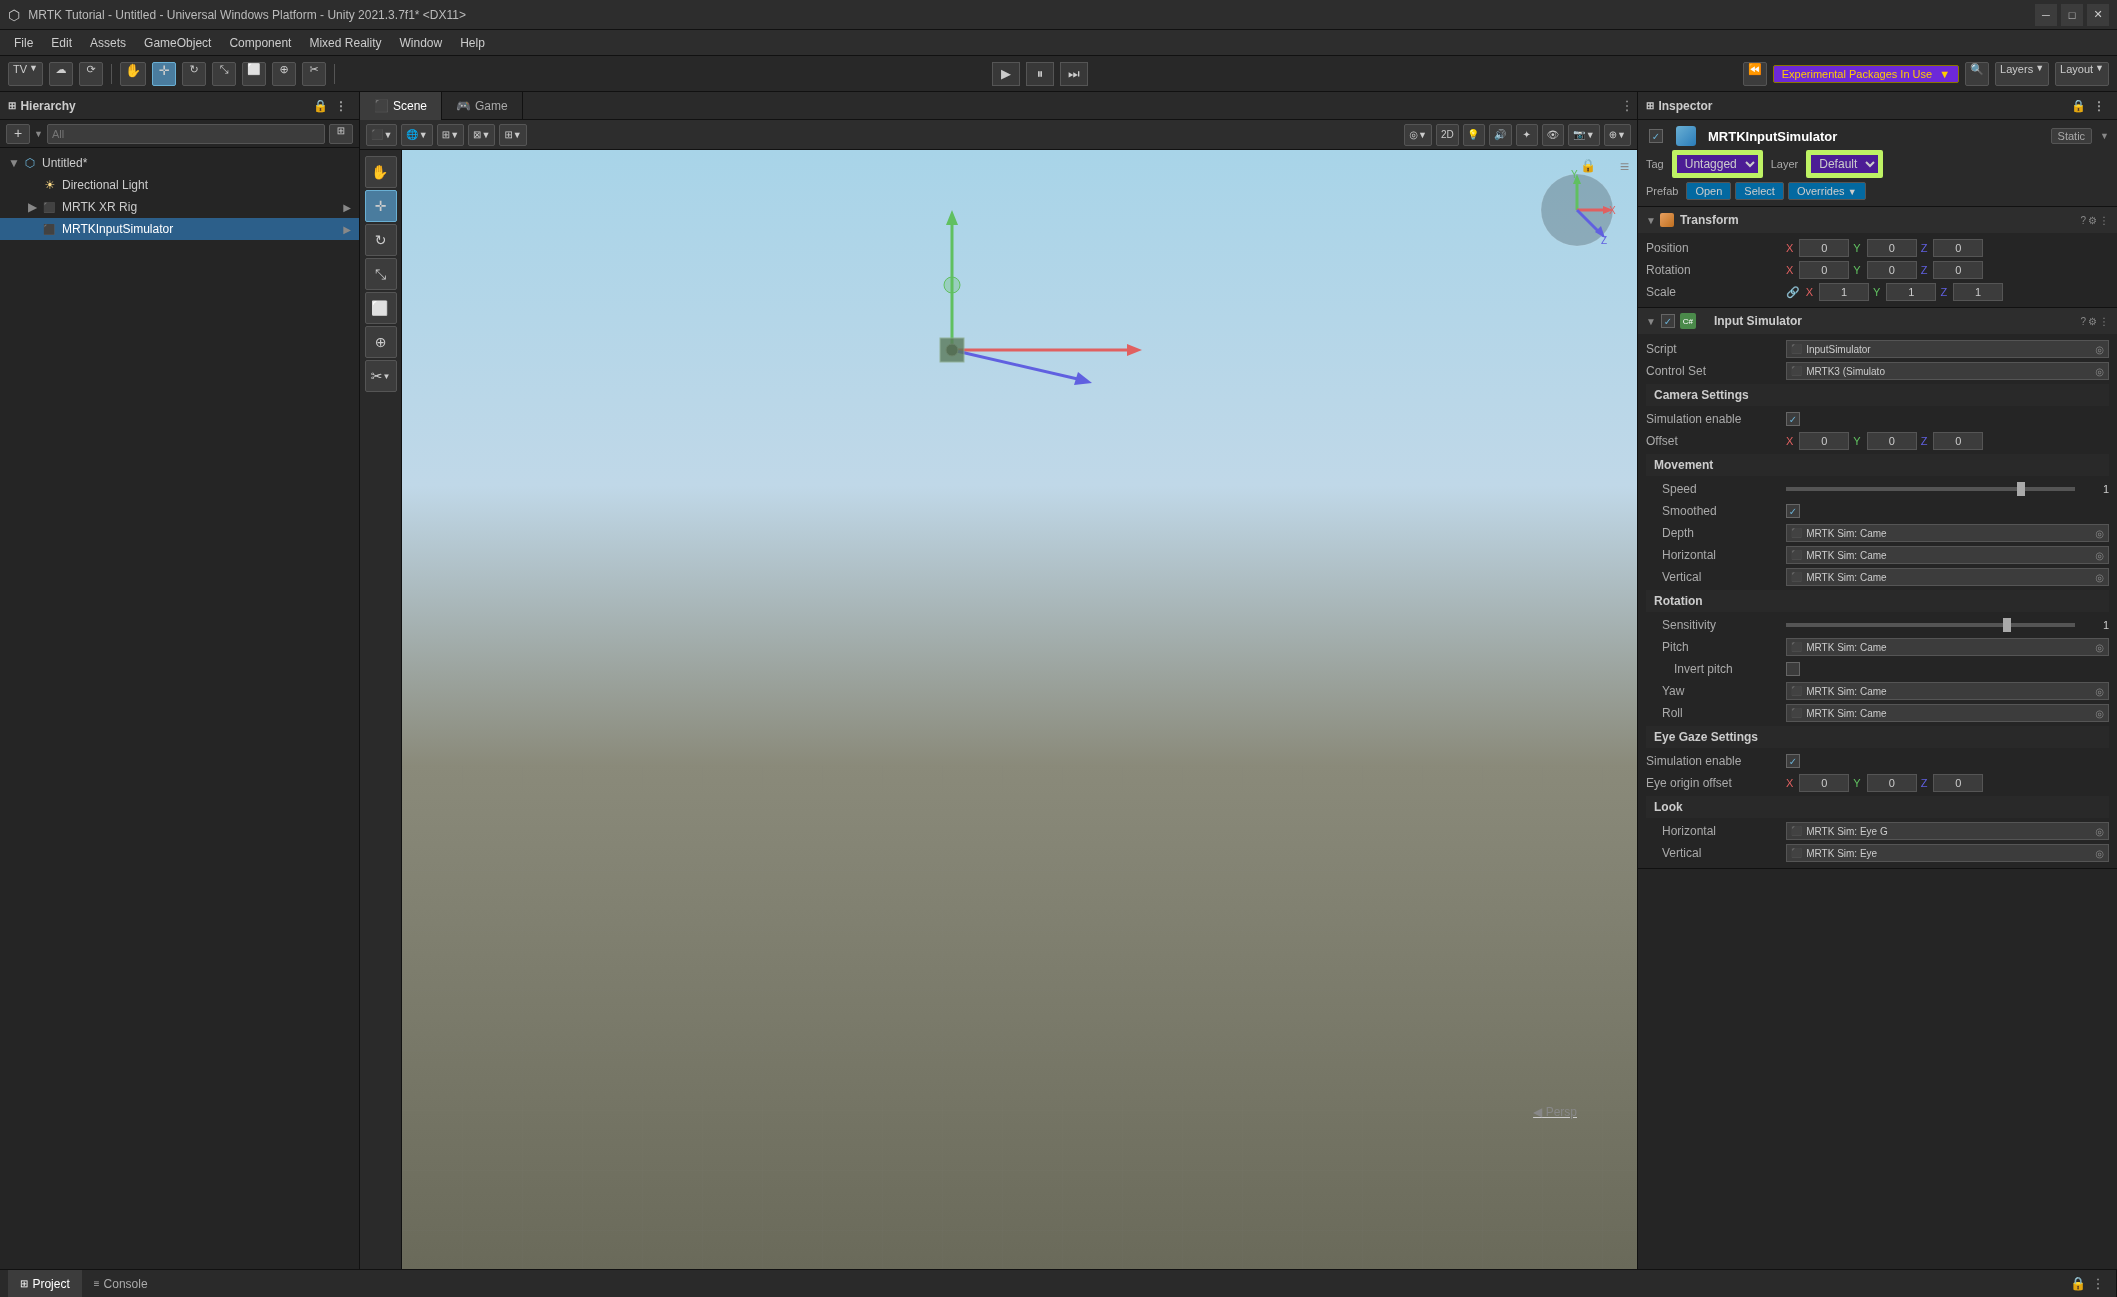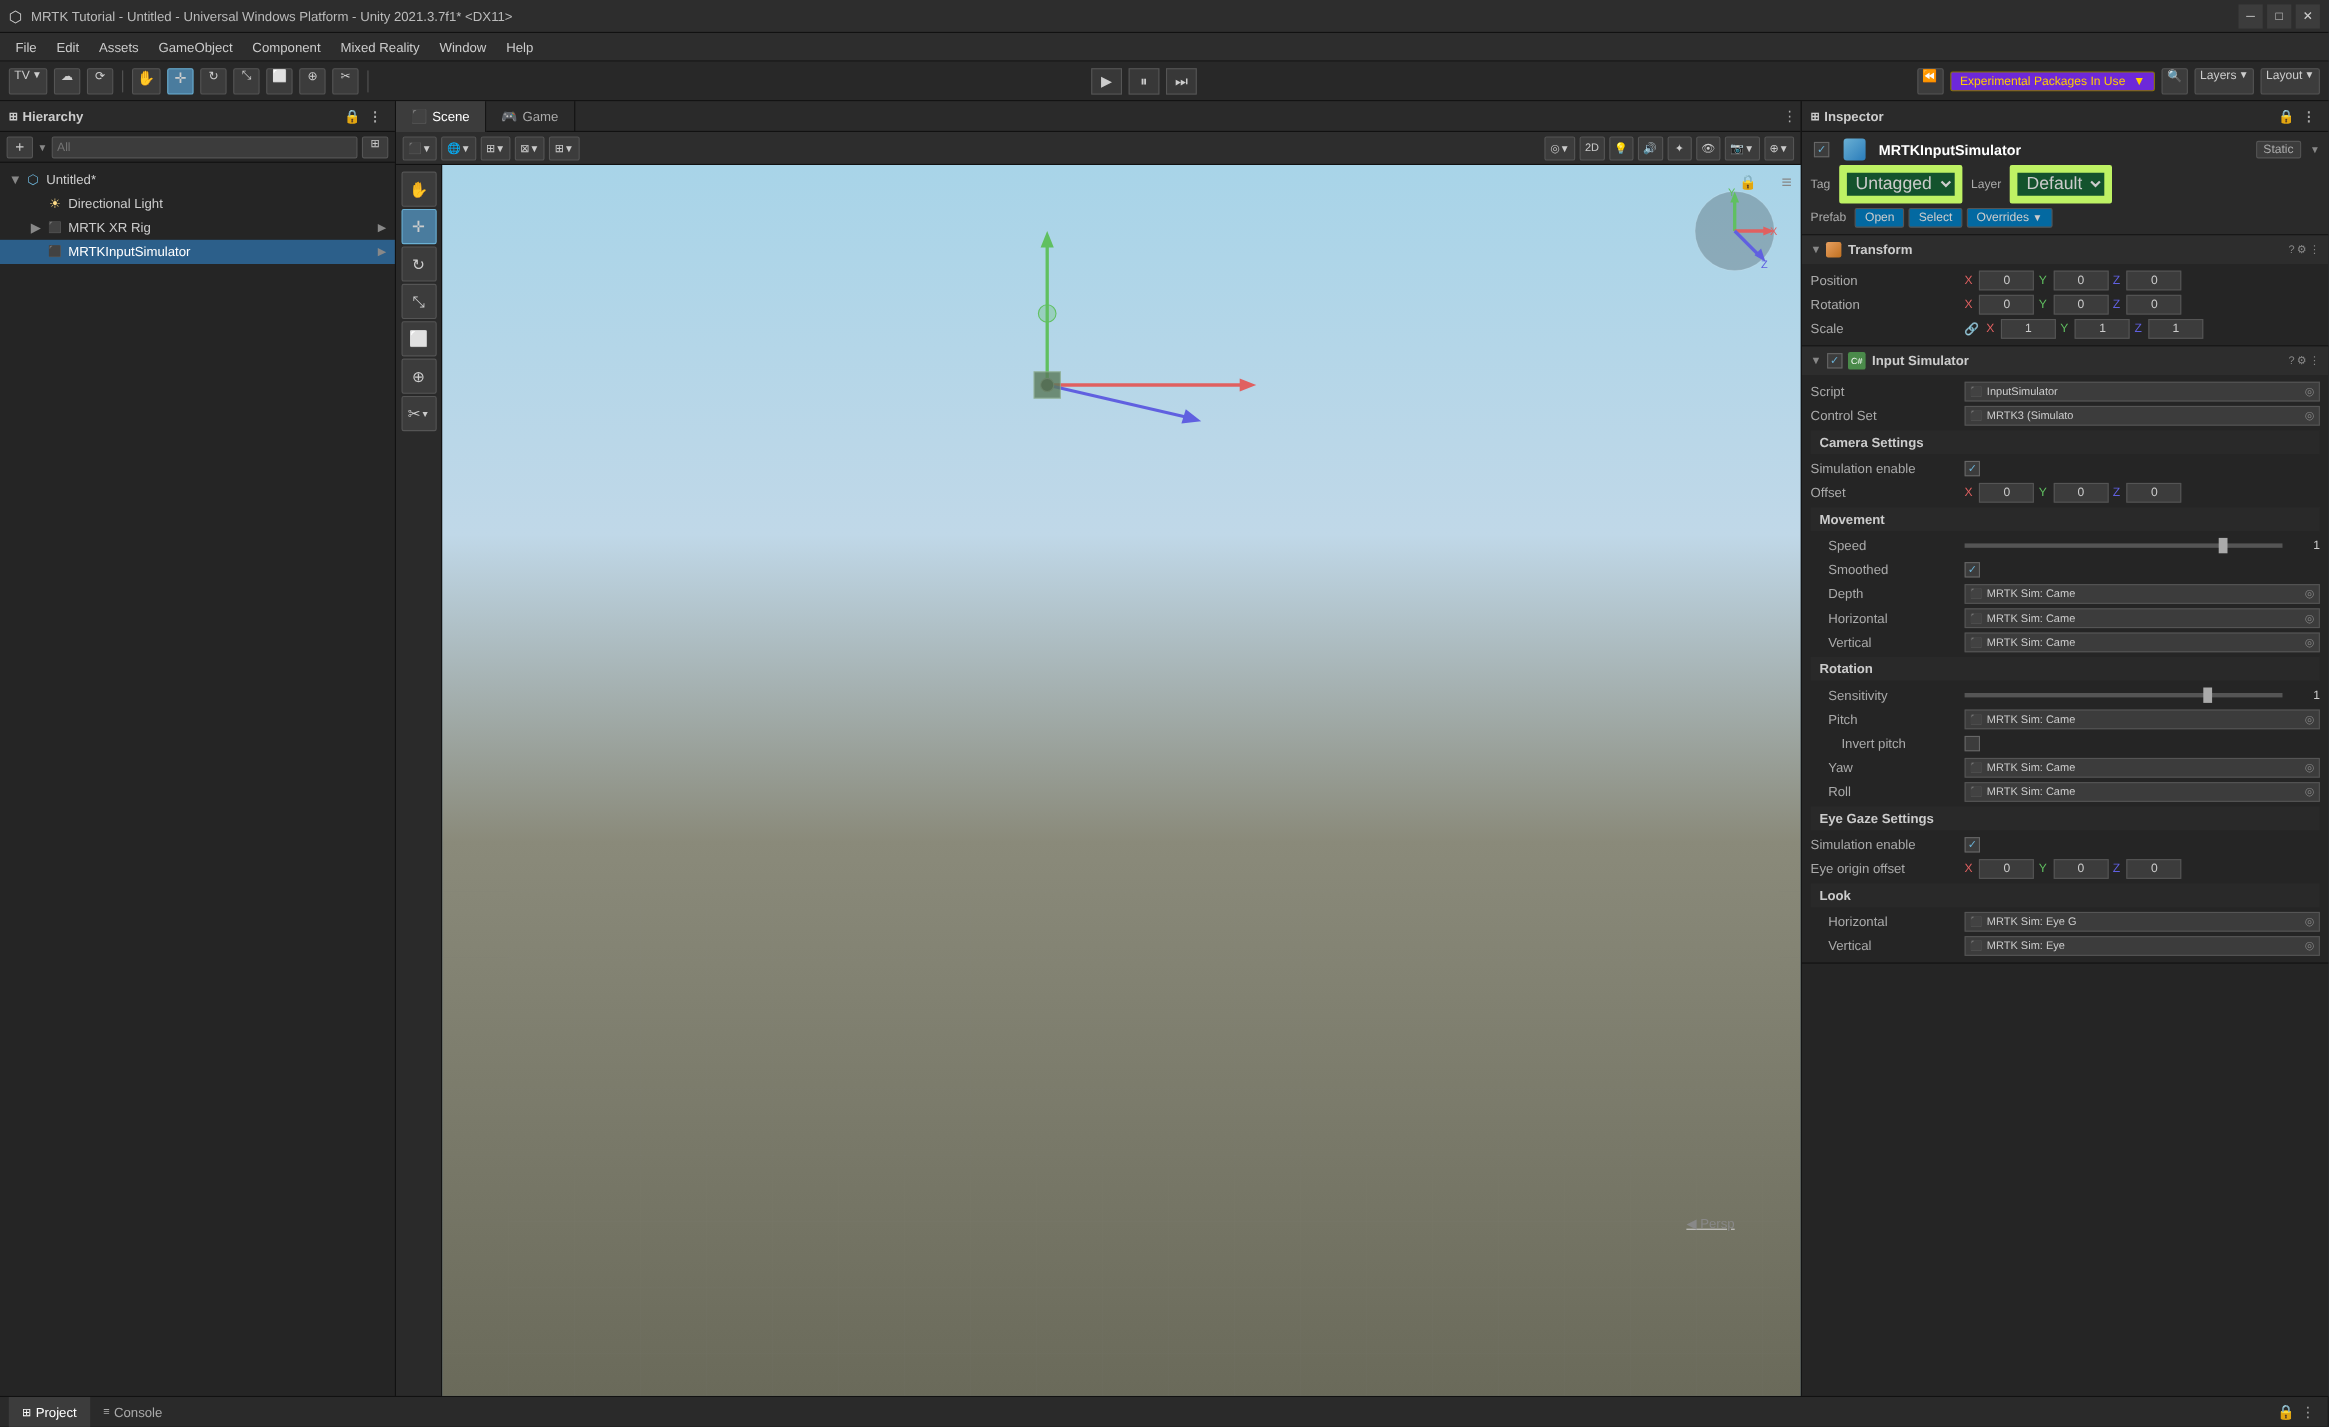--- a/index.html
+++ b/index.html
@@ -55,21 +55,21 @@
     .side-btn.active { background: #4a7c9e; border-color: #6ab0d4; }
 
     
     .inspector-panel { width: 480px; background: #252525; border-left: 1px solid #111; display: flex; flex-direction: column; overflow-y: auto; }
     .inspector-header { height: 28px; background: #2a2a2a; display: flex; align-items: center; padding: 0 8px; border-bottom: 1px solid #111; font-size: 12px; font-weight: bold; color: #ccc; flex-shrink: 0; }
     .inspector-object { padding: 6px 8px; background: #2a2a2a; border-bottom: 1px solid #111; flex-shrink: 0; }
     .inspector-object-row { display: flex; align-items: center; gap: 6px; }
     .obj-name { font-size: 13px; color: #fff; font-weight: bold; flex: 1; }
     .static-badge { background: #3c3c3c; border: 1px solid #555; color: #aaa; font-size: 11px; padding: 1px 6px; border-radius: 2px; cursor: pointer; }
     .tag-layer-row { display: flex; align-items: center; gap: 8px; margin-top: 4px; font-size: 11px; color: #aaa; }
-    .tag-select { background: #14532d; border: 7px solid #bef264; color: #ccc; font-size: 16px; padding: 1px 4px; border-radius: 2px; cursor: pointer; }
+    .tag-select { background: #4c1d95; border: 5px solid #bef264; color: #ccc; font-size: 12px; padding: 1px 4px; border-radius: 2px; cursor: pointer; }
     .prefab-row { display: flex; align-items: center; gap: 4px; margin-top: 4px; }
     .prefab-btn { background: #0369a1; border: 1px solid #555; color: #ccc; font-size: 11px; padding: 2px 8px; border-radius: 2px; cursor: pointer; }
 
     
     .component { border-bottom: 1px solid #111; flex-shrink: 0; }
     .component-header { height: 26px; background: #2d2d2d; display: flex; align-items: center; padding: 0 8px; cursor: pointer; }
     .component-arrow { color: #888; margin-right: 4px; font-size: 10px; }
     .component-name { font-size: 12px; font-weight: bold; color: #ccc; flex: 1; }
     .component-body { padding: 4px 8px; }
     .field-row { display: flex; align-items: center; min-height: 22px; padding: 1px 0; }
@@ -465,21 +465,21 @@
         </div>
       </div>
 
       <div class="component">
         <div class="component-header">
           <span class="component-arrow">▼</span>
           <div style="display:flex; align-items:center; justify-content:center; width:16px; height:16px; margin-right:4px;">
             <div class="checkbox-field checkbox-checked"></div>
           </div>
           <div class="script-icon">C#</div>
-          <span class="component-name" style="margin-left:6px;">Input Simulator</span>
+          <span class="component-name" style="margin-left:18px;">Input Simulator</span>
           <span class="component-question">?</span>
           <span class="component-settings">⚙</span>
           <span class="component-settings">⋮</span>
         </div>
         <div class="component-body">
 
           <div class="field-row">
             <span class="field-label">Script</span>
             <div class="link-row">
               <span class="link-row-icon">⬛</span>

